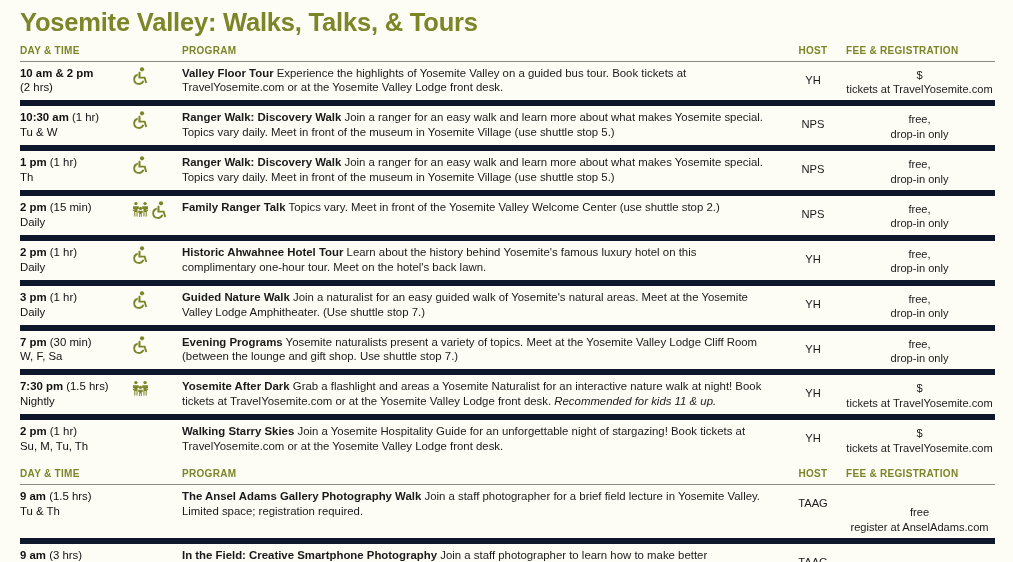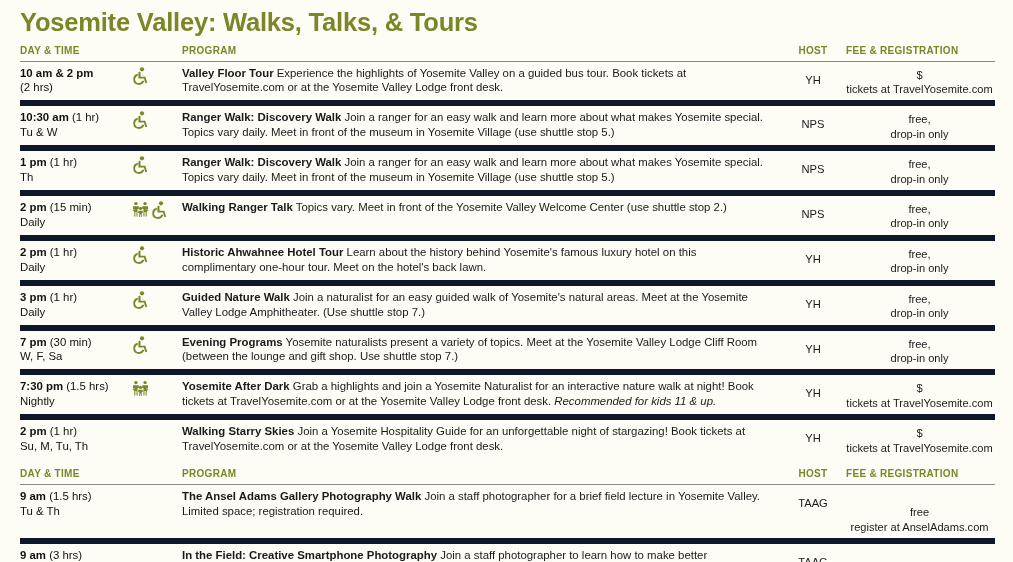--- a/index.html
+++ b/index.html
@@ -169,21 +169,21 @@
                   <circle cx="13.0" cy="10.6" r="2.4" fill="#7c8527"></circle>
                   <path d="M1.6 7.2 h8.8 v4.2 h-1.9 v11.6 h-1.6 v-7.0 h-1.8 v7.0 h-1.6 v-11.6 h-1.9 z" fill="#7c8527"></path>
                   <path d="M15.6 7.2 h8.8 v4.2 h-1.9 v11.6 h-1.6 v-7.0 h-1.8 v7.0 h-1.6 v-11.6 h-1.9 z" fill="#7c8527"></path>
                   <path d="M9.6 14.2 h6.8 v3.4 h-1.5 v6.2 h-1.3 v-3.9 h-1.3 v3.9 h-1.3 v-6.2 h-1.4 z" fill="#7c8527"></path>
                   <path d="M2.0 12.0 l3.0 3.4 -1.1 1.0 -3.0 -3.4 z M24.0 12.0 l-3.0 3.4 1.1 1.0 3.0 -3.4 z" fill="#7c8527"></path>
                 </svg></span><span class="ic"><svg width="17" height="18" viewBox="0 0 24 26" aria-hidden="true">
                   <circle cx="14.2" cy="3.4" r="3.0" fill="#7c8527"></circle>
                   <path d="M12.0 7.4 L12.0 14.2 L19.0 14.2 L21.6 22.6 L19.0 23.4 L17.0 16.7 L10.2 16.7 C9.4 16.7 9.0 16.2 9.0 15.4 L9.0 8.4 C9.0 7.2 10.0 6.5 11.0 6.8 Z" fill="#7c8527"></path>
                   <path d="M8.0 9.6 A8.2 8.2 0 1 0 17.6 19.9 L14.6 19.9 A5.4 5.4 0 1 1 8.0 12.7 Z" fill="#7c8527"></path>
                 </svg></span></td>
-            <td class="prog"><span class="p-name">Walking Ranger Talk</span><span class="p-desc"> Topics vary. Meet in front of the Yosemite Valley Welcome Center (use shuttle stop 2.)</span></td>
+            <td class="prog"><span class="p-name">Family Ranger Talk</span><span class="p-desc"> Topics vary. Meet in front of the Yosemite Valley Welcome Center (use shuttle stop 2.)</span></td>
             <td class="host">NPS</td>
             <td class="fee">
               <span class="fee-l1">free,</span>
               <span class="fee-l2">drop-in only</span>
             </td>
           </tr>
           <tr>
             <td class="time"><span class="t-main">2 pm</span><span class="t-dur"> (1 hr)</span><span class="t-days">Daily</span></td>
             <td class="icons"><span class="ic"><svg width="17" height="18" viewBox="0 0 24 26" aria-hidden="true">
                   <circle cx="14.2" cy="3.4" r="3.0" fill="#7c8527"></circle>
@@ -229,21 +229,21 @@
             <td class="time"><span class="t-main">7:30 pm</span><span class="t-dur"> (1.5 hrs)</span><span class="t-days">Nightly</span></td>
             <td class="icons"><span class="ic"><svg width="17" height="18" viewBox="0 0 26 26" aria-hidden="true">
                   <circle cx="6.0" cy="3.2" r="2.6" fill="#7c8527"></circle>
                   <circle cx="20.0" cy="3.2" r="2.6" fill="#7c8527"></circle>
                   <circle cx="13.0" cy="10.6" r="2.4" fill="#7c8527"></circle>
                   <path d="M1.6 7.2 h8.8 v4.2 h-1.9 v11.6 h-1.6 v-7.0 h-1.8 v7.0 h-1.6 v-11.6 h-1.9 z" fill="#7c8527"></path>
                   <path d="M15.6 7.2 h8.8 v4.2 h-1.9 v11.6 h-1.6 v-7.0 h-1.8 v7.0 h-1.6 v-11.6 h-1.9 z" fill="#7c8527"></path>
                   <path d="M9.6 14.2 h6.8 v3.4 h-1.5 v6.2 h-1.3 v-3.9 h-1.3 v3.9 h-1.3 v-6.2 h-1.4 z" fill="#7c8527"></path>
                   <path d="M2.0 12.0 l3.0 3.4 -1.1 1.0 -3.0 -3.4 z M24.0 12.0 l-3.0 3.4 1.1 1.0 3.0 -3.4 z" fill="#7c8527"></path>
                 </svg></span></td>
-            <td class="prog"><span class="p-name">Yosemite After Dark</span><span class="p-desc"> Grab a highlights and join a Yosemite Naturalist for an interactive nature walk at night! Book tickets at TravelYosemite.com or at the Yosemite Valley Lodge front desk. </span><em>Recommended for kids 11 &amp; up.</em></td>
+            <td class="prog"><span class="p-name">Yosemite After Dark</span><span class="p-desc"> Grab a flashlight and areas a Yosemite Naturalist for an interactive nature walk at night! Book tickets at TravelYosemite.com or at the Yosemite Valley Lodge front desk. </span><em>Recommended for kids 11 &amp; up.</em></td>
             <td class="host">YH</td>
             <td class="fee">
               <span class="fee-l1">$</span>
               <span class="fee-l2">tickets at TravelYosemite.com</span>
             </td>
           </tr>
           <tr>
             <td class="time"><span class="t-main">2 pm</span><span class="t-dur"> (1 hr)</span><span class="t-days">Su, M, Tu, Th</span></td>
             <td class="icons"></td>
             <td class="prog"><span class="p-name">Walking Starry Skies</span><span class="p-desc"> Join a Yosemite Hospitality Guide for an unforgettable night of stargazing! Book tickets at TravelYosemite.com or at the Yosemite Valley Lodge front desk.</span></td>

